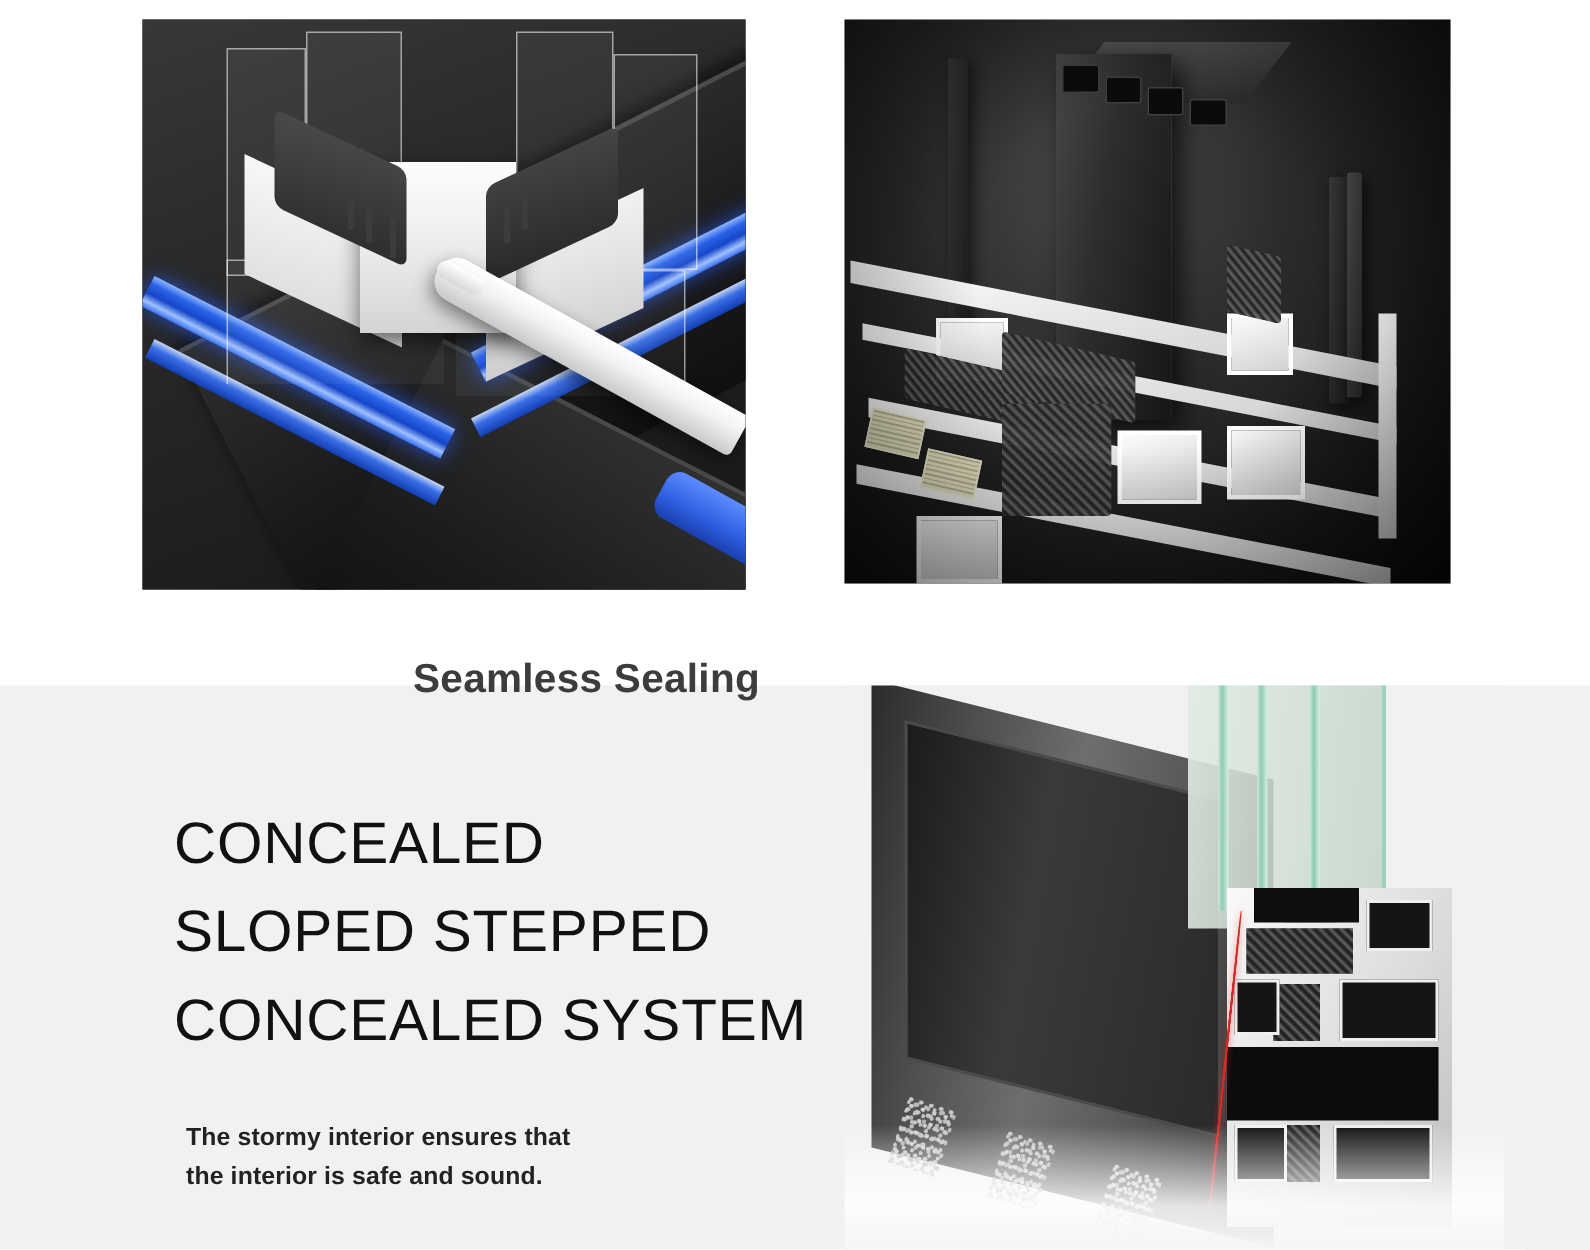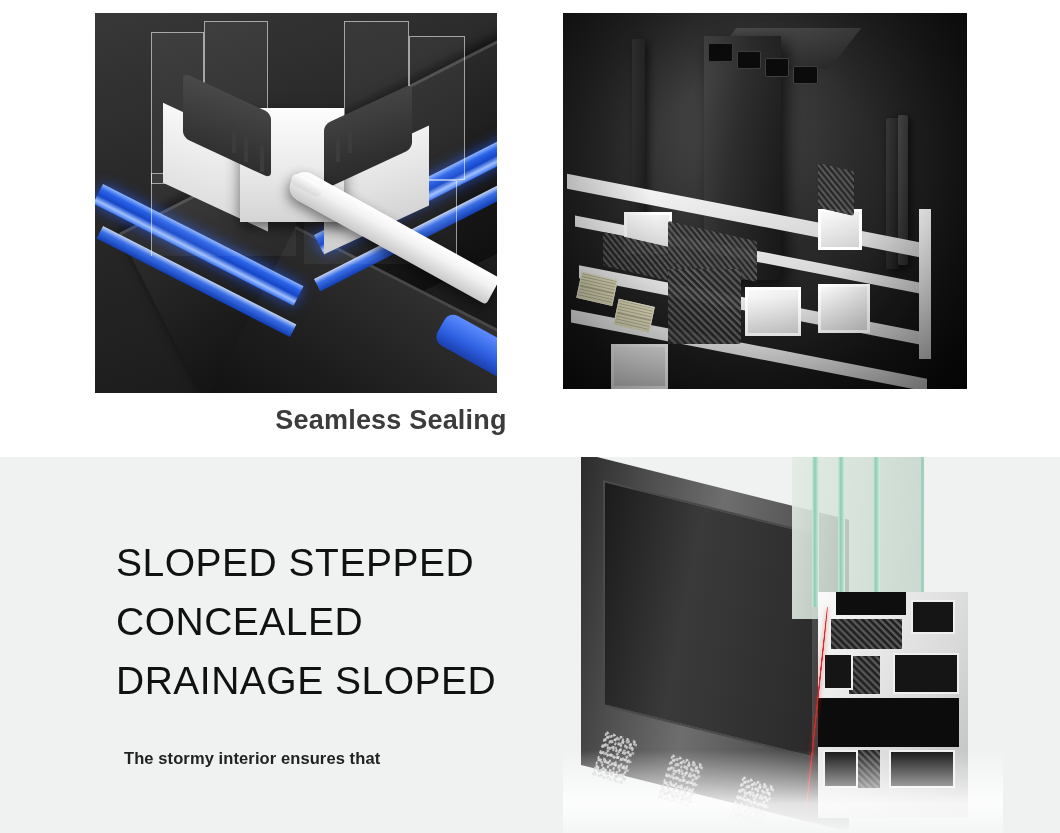--- a/index.html
+++ b/index.html
@@ -260,21 +260,21 @@
   
   .caption {
     position: absolute;
     font-weight: bold;
     color: #3c3c3c;
     font-size: 27px;
     letter-spacing: .2px;
     white-space: nowrap;
     text-align: center;
   }
-  .caption-1 { left: 95px; top: 392px; width: 402px; }
+  .caption-1 { left: 95px; top: 424px; width: 402px; }
 
   
   .headline {
     position: absolute;
     left: 116px; top: 533px;
     width: 420px;
     color: #111111;
     font-size: 39px;
     line-height: 59px;
     font-weight: 500;
@@ -410,22 +410,23 @@
 
       <div class="c3-drain" style="left:8%;top:74%;"></div>
       <div class="c3-drain" style="left:23%;top:80%;"></div>
       <div class="c3-drain" style="left:39%;top:86%;"></div>
 
       <div class="c3-reflect"></div>
     </div>
   </div>
 
   <div class="headline">
+    <span class="hl-line">CONCEALED</span>
     <span class="hl-line">SLOPED STEPPED</span>
-    <span class="hl-line">CONCEALED</span>
-    <span class="hl-line">DRAINAGE SLOPED</span>
+    <span class="hl-line">CONCEALED SYSTEM</span>
   </div>
 
   <div class="subtext">
     <span class="st-line">The stormy interior ensures that</span>
+    <span class="st-line">the interior is safe and sound.</span>
   </div>
 
 </div>
 
 </body></html>

